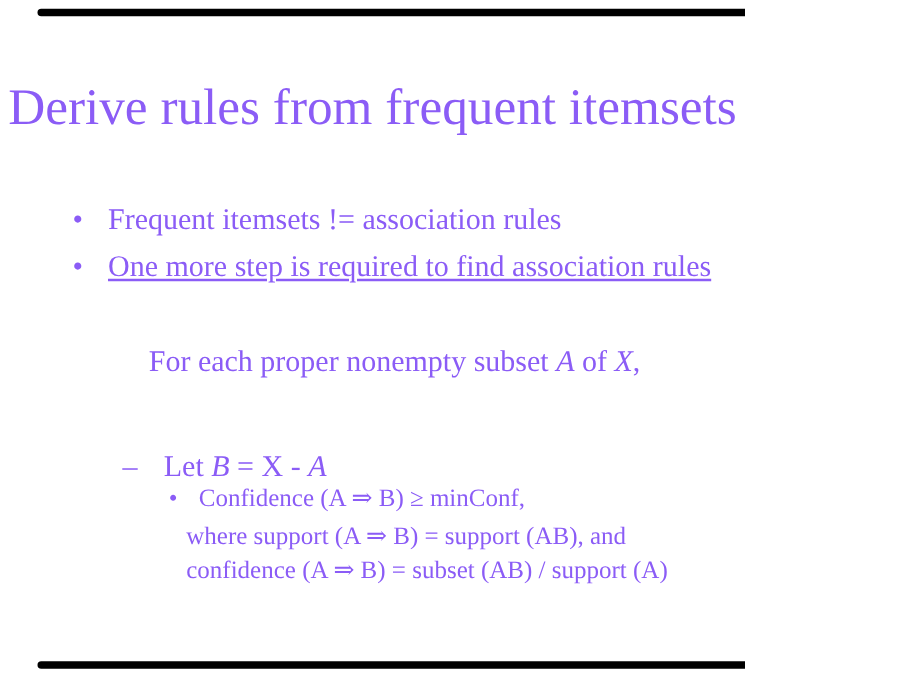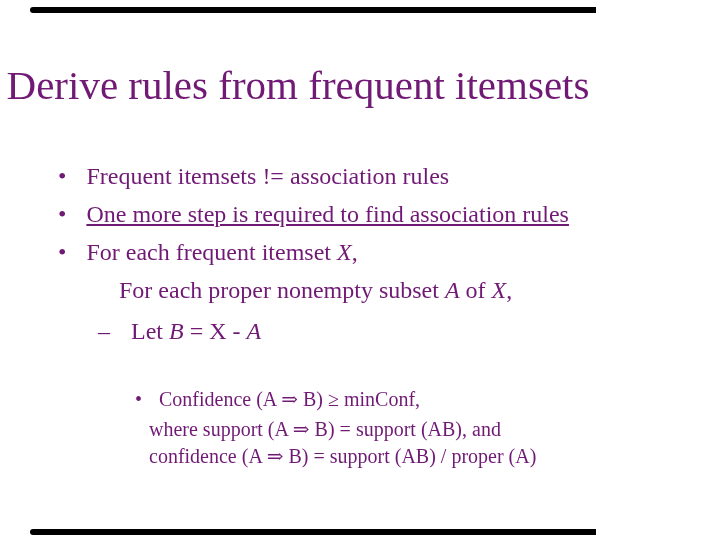--- a/index.html
+++ b/index.html
@@ -1,21 +1,21 @@
 <!DOCTYPE html>
 <html><head>
 <meta charset="utf-8">
 <style>
   html, body { margin: 0; padding: 0; }
   .slide {
     position: relative;
     width: 596px;
     height: 540px;
     background: #ffffff;
-    color: #701a75;
+    color: #8b5cf6;
     font-family: "Liberation Serif", "DejaVu Serif", serif;
     overflow: hidden;
   }
   .bar {
     position: absolute;
     left: 30px;
     width: 658px;
     height: 6px;
     background: #000000;
     border-radius: 3px;
@@ -34,21 +34,21 @@
     line-height: 1.1;
     white-space: nowrap;
   }
   .line {
     position: absolute;
     white-space: nowrap;
     line-height: 1;
   }
   .line i { font-style: italic; }
   .lv1 { font-size: 24px; }
-  .lv2 { font-size: 24px; }
+  .lv2 { font-size: 24px; margin-top: 43px; }
   .lv3 { font-size: 20px; }
   .marker { display: inline-block; }
   .l0 { top: 164px; left: 58px; }  .l0 .txt { margin-left: 20px; }
   .l1 { top: 202px; left: 58px; }  .l1 .txt { margin-left: 20px; text-decoration: underline; }
   .l2 { top: 240px; left: 58px; }  .l2 .txt { margin-left: 20px; }
   .l3 { top: 278px; left: 85px; margin-left: 34px; }
   .l4 { top: 319px; left: 98px; }  .l4 .txt { margin-left: 21px; }
   .l5 { top: 351px; left: 98px; }  .l5 .txt { margin-left: 22px; }
   .l6 { top: 389px; left: 135px; } .l6 .txt { margin-left: 17px; }
   .l7 { top: 419px; left: 149px; }
@@ -64,37 +64,34 @@
   <h1 class="title">Derive rules from frequent itemsets</h1>
 
   <div class="line lv1 l0">
     <span class="marker">•</span><span class="txt"><span>Frequent itemsets != association rules</span></span>
   </div>
 
   <div class="line lv1 l1">
     <span class="marker">•</span><span class="txt"><span>One more step is required to find association rules</span></span>
   </div>
 
-  <div class="line lv1 l2">
-    <span class="marker">•</span><span class="txt"><span>For each frequent itemset </span><i>X</i><span>,</span></span>
-  </div>
 
   <div class="line lv1 l3">
     <span class="txt"><span>For each proper nonempty subset </span><i>A</i><span> of </span><i>X</i><span>,</span></span>
   </div>
 
   <div class="line lv2 l4">
     <span class="marker">–</span><span class="txt"><span>Let </span><i>B</i><span> = X - </span><i>A</i></span>
   </div>
 
 
   <div class="line lv3 l7">
     <span class="txt"><span>where support (A ⇒ B) = support (AB), and</span></span>
   </div>
 
   <div class="line lv3 l6">
     <span class="marker">•</span><span class="txt"><span>Confidence (A ⇒ B) ≥ minConf,</span></span>
   </div>
 
   <div class="line lv3 l8">
-    <span class="txt"><span>confidence (A ⇒ B) = support (AB) / proper (A)</span></span>
+    <span class="txt"><span>confidence (A ⇒ B) = subset (AB) / support (A)</span></span>
   </div>
 </div>
 
 </body></html>

